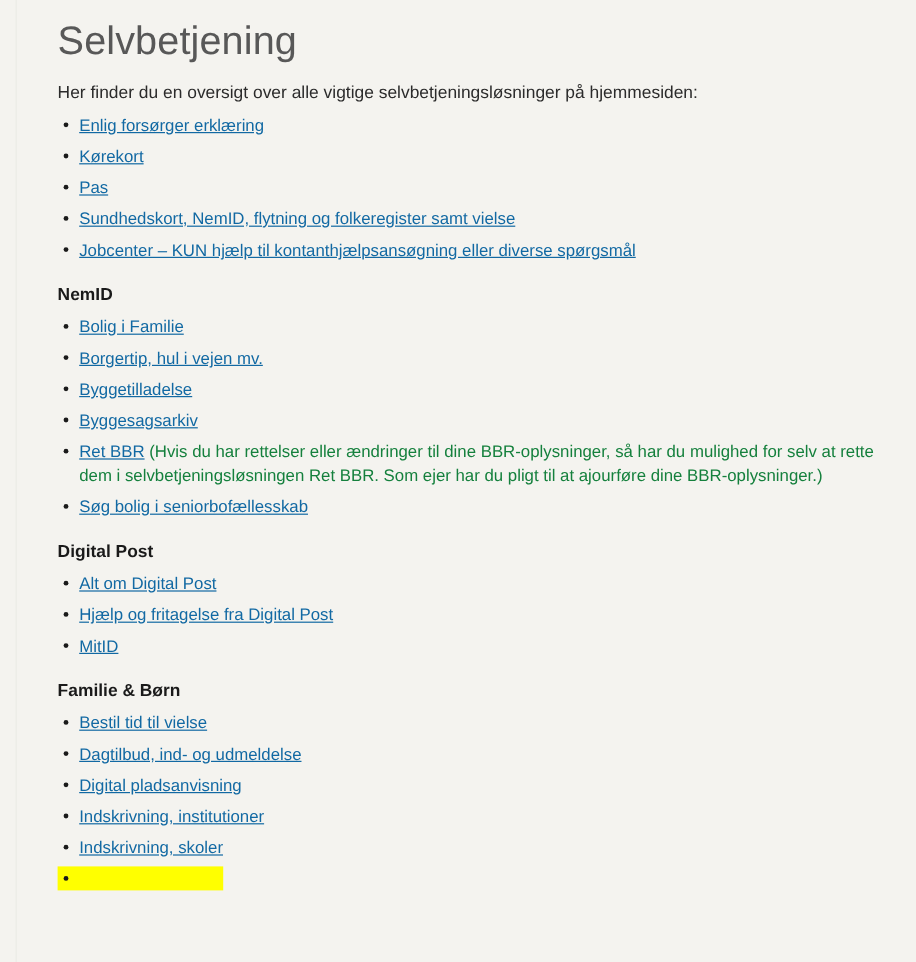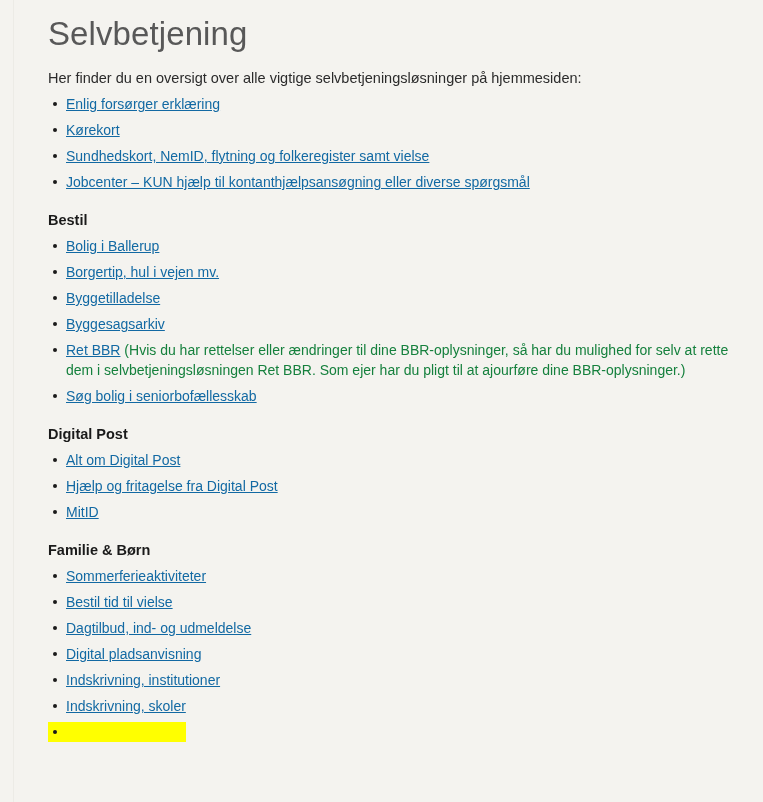--- a/index.html
+++ b/index.html
@@ -123,43 +123,43 @@
 
   <div class="content">
 
     <h1 class="page-title">Selvbetjening</h1>
 
     <p class="intro">Her finder du en oversigt over alle vigtige selvbetjeningsløsninger på hjemmesiden:</p>
 
     <ul class="link-list" id="top-links">
         <li><a class="item-link" href="#">Enlig forsørger erklæring</a></li>
         <li><a class="item-link" href="#">Kørekort</a></li>
+        <li><a class="item-link" href="#">Pas</a></li>
         <li><a class="item-link" href="#">Sundhedskort, NemID, flytning og folkeregister samt vielse</a></li>
         <li><a class="item-link" href="#">Jobcenter – KUN hjælp til kontanthjælpsansøgning eller diverse spørgsmål</a></li>
       </ul>
 
     <div id="sections">
-        <h2 class="section-title">Bestil</h2>
+        <h2 class="section-title">NemID</h2>
         <ul class="link-list">
-          <li><a class="item-link" href="#">Bolig i Ballerup</a></li>
+          <li><a class="item-link" href="#">Bolig i Familie</a></li>
           <li><a class="item-link" href="#">Borgertip, hul i vejen mv.</a></li>
           <li><a class="item-link" href="#">Byggetilladelse</a></li>
           <li><a class="item-link" href="#">Byggesagsarkiv</a></li>
           <li><a class="item-link" href="#">Ret BBR</a><span class="note"> (Hvis du har rettelser eller ændringer til dine BBR-oplysninger, så har du mulighed for selv at rette dem i selvbetjeningsløsningen Ret BBR. Som ejer har du pligt til at ajourføre dine BBR-oplysninger.)</span></li>
           <li><a class="item-link" href="#">Søg bolig i seniorbofællesskab</a></li>
         </ul>
         <h2 class="section-title">Digital Post</h2>
         <ul class="link-list">
           <li><a class="item-link" href="#">Alt om Digital Post</a></li>
           <li><a class="item-link" href="#">Hjælp og fritagelse fra Digital Post</a></li>
           <li><a class="item-link" href="#">MitID</a></li>
         </ul>
         <h2 class="section-title">Familie &amp; Børn</h2>
         <ul class="link-list">
-          <li><a class="item-link" href="#">Sommerferieaktiviteter</a></li>
           <li><a class="item-link" href="#">Bestil tid til vielse</a></li>
           <li><a class="item-link" href="#">Dagtilbud, ind- og udmeldelse</a></li>
           <li><a class="item-link" href="#">Digital pladsanvisning</a></li>
           <li><a class="item-link" href="#">Indskrivning, institutioner </a></li>
           <li><a class="item-link" href="#">Indskrivning, skoler </a></li>
           <li class="highlight">
             <span class="hl-bg" style="width: 138px;"></span>
           </li>
         </ul>
       </div>

